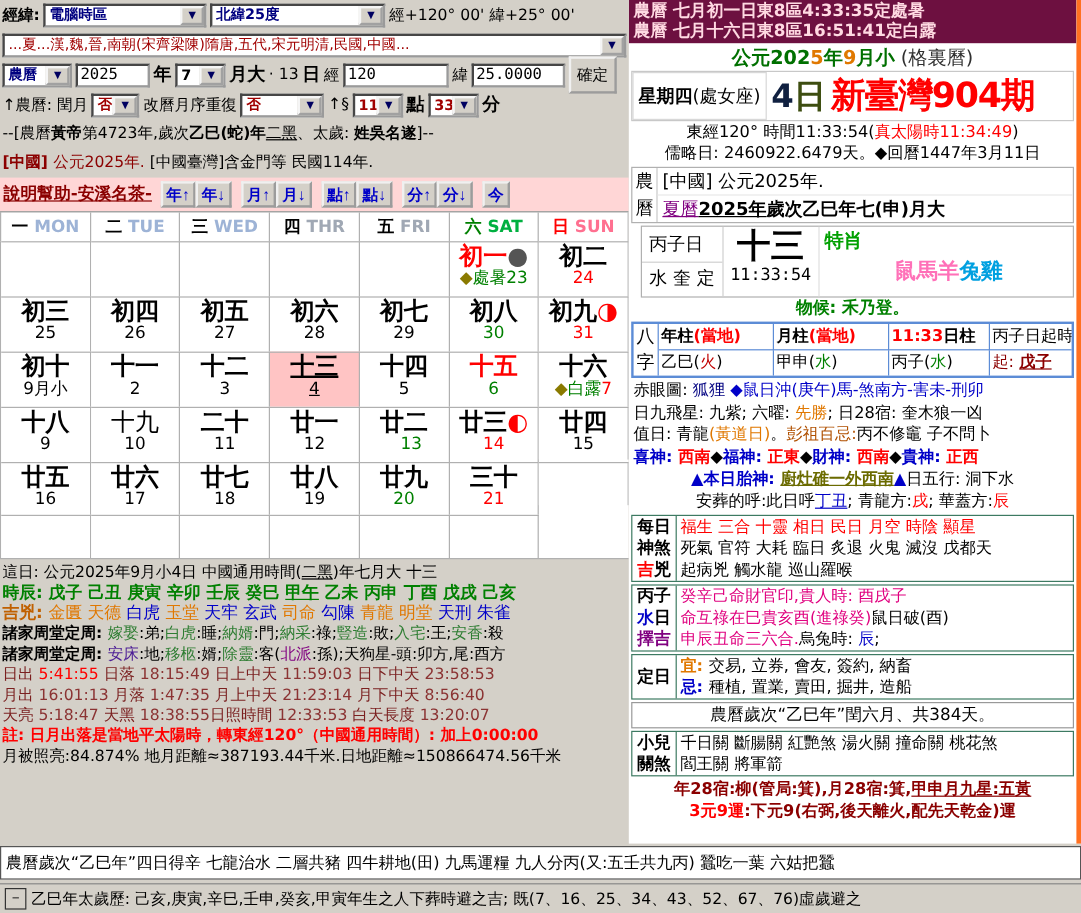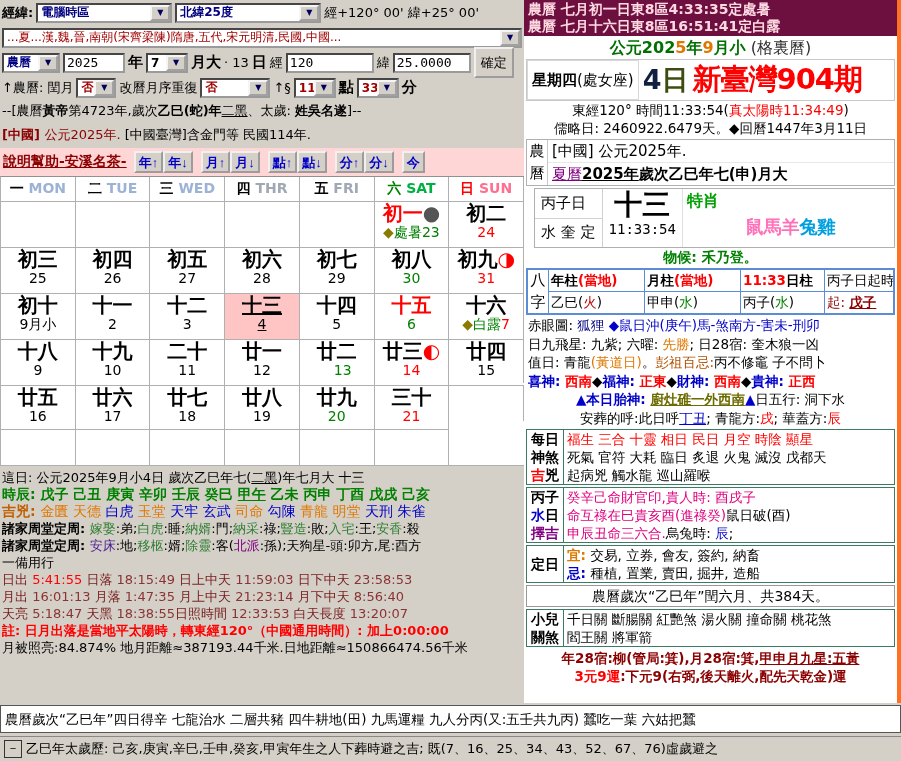--- a/index.html
+++ b/index.html
@@ -249,21 +249,21 @@
             </div>
             <div class="cal-cell" style="height: 46px;">
               <div class="cc-top"><span style="font-weight: bold;">十六</span></div>
               <div class="cc-bot"><span style="color: rgb(138, 122, 0);">◆</span><span style="color: rgb(0, 128, 0);">白露</span><span style="color: rgb(255, 0, 0);">7</span></div>
             </div>
             <div class="cal-cell" style="height: 46px;">
               <div class="cc-top"><span style="font-weight: bold;">十八</span></div>
               <div class="cc-bot"><span>9</span></div>
             </div>
             <div class="cal-cell" style="height: 46px;">
-              <div class="cc-top"><span style="font-weight: bold;">十九</span></div>
+              <div class="cc-top"><span style="font-weight: normal;">十九</span></div>
               <div class="cc-bot"><span>10</span></div>
             </div>
             <div class="cal-cell" style="height: 46px;">
               <div class="cc-top"><span style="font-weight: bold;">二十</span></div>
               <div class="cc-bot"><span>11</span></div>
             </div>
             <div class="cal-cell" style="height: 46px;">
               <div class="cc-top"><span style="font-weight: bold;">廿一</span></div>
               <div class="cc-bot"><span>12</span></div>
             </div>
@@ -306,26 +306,25 @@
             <div class="cal-cell" style="height: 36px;"></div>
             <div class="cal-cell" style="height: 36px;"></div>
             <div class="cal-cell" style="height: 36px;"></div>
             <div class="cal-cell" style="height: 36px;"></div>
             <div class="cal-cell" style="height: 36px;"></div>
             <div class="cal-cell" style="height: 36px;"></div>
             <div class="cal-cell" style="height: 36px;"></div>
           </div>
       </div>
 
-      <div class="tline" style="margin-top:3px"><span>這日: 公元2025年9月小4日  歲次乙巳年七(</span><span style="text-decoration: underline;">二黑</span><span>)年七月大 十三</span></div>
+      <div class="tline" style="margin-top:3px"><span>這日: 公元2025年9月小4日  中國通用時間(</span><span style="text-decoration: underline;">二黑</span><span>)年七月大 十三</span></div>
       <div class="tline big"><span style="color: rgb(0, 128, 0); font-weight: bold;">時辰:  </span><span style="color: rgb(0, 128, 0); font-weight: bold;">戊子 己丑 庚寅 辛卯 壬辰 癸巳 </span><span style="color: rgb(0, 128, 0); font-weight: bold; text-decoration: underline;">甲午</span><span style="color: rgb(0, 128, 0); font-weight: bold;"> 乙未 丙申 丁酉 戊戌 己亥</span></div>
       <div class="tline big"><span style="color: rgb(192, 96, 0); font-weight: bold;">吉兇:  </span><span style="color: rgb(224, 120, 0);">金匱 天德 </span><span style="color: rgb(0, 0, 200);">白虎 </span><span style="color: rgb(224, 120, 0);">玉堂 </span><span style="color: rgb(0, 0, 200);">天牢 玄武 </span><span style="color: rgb(224, 120, 0);">司命 </span><span style="color: rgb(0, 0, 200);">勾陳 </span><span style="color: rgb(224, 120, 0);">青龍 明堂 </span><span style="color: rgb(0, 0, 200);">天刑 朱雀</span></div>
       <div class="tline"><span style="font-weight: bold;">諸家周堂定周: </span><span style="color: rgb(46, 125, 50);">嫁娶</span><span>:弟;</span><span style="color: rgb(46, 125, 50);">白虎</span><span>:睡;</span><span style="color: rgb(46, 125, 50);">納婿</span><span>:門;</span><span style="color: rgb(46, 125, 50);">納采</span><span>:祿;</span><span style="color: rgb(46, 125, 50);">豎造</span><span>:敗;</span><span style="color: rgb(46, 125, 50);">入宅</span><span>:王;</span><span style="color: rgb(46, 125, 50);">安香</span><span>:殺</span></div>
       <div class="tline"><span style="font-weight: bold;">諸家周堂定周: </span><span style="color: #4c1d95;">安床</span><span>:地;</span><span style="color: rgb(46, 125, 50);">移柩</span><span>:婿;</span><span style="color: rgb(46, 125, 50);">除靈</span><span>:客(</span><span style="color: rgb(128, 0, 128);">北派</span><span>:孫);</span><span>天狗星-頭:卯方,尾:酉方</span></div>
-      <div class="tline"><span>一備用行</span></div>
       <div class="tline"><span style="color: rgb(123, 32, 32);">日出 </span><span style="color: rgb(255, 0, 0);">5:41:55</span><span style="color: rgb(123, 32, 32);"> 日落 </span><span style="color: rgb(139, 51, 51);">18:15:49</span><span style="color: rgb(123, 32, 32);"> 日上中天 </span><span style="color: rgb(139, 51, 51);">11:59:03</span><span style="color: rgb(123, 32, 32);"> 日下中天 </span><span style="color: rgb(139, 51, 51);">23:58:53</span></div>
       <div class="tline"><span style="color: rgb(123, 32, 32);">月出 </span><span style="color: rgb(139, 51, 51);">16:01:13</span><span style="color: rgb(123, 32, 32);"> 月落 </span><span style="color: rgb(139, 51, 51);">1:47:35</span><span style="color: rgb(123, 32, 32);"> 月上中天 </span><span style="color: rgb(139, 51, 51);">21:23:14</span><span style="color: rgb(123, 32, 32);"> 月下中天 </span><span style="color: rgb(139, 51, 51);">8:56:40</span></div>
       <div class="tline"><span style="color: rgb(123, 32, 32);">天亮 </span><span style="color: rgb(139, 51, 51);">5:18:47</span><span style="color: rgb(123, 32, 32);"> 天黑 </span><span style="color: rgb(139, 51, 51);">18:38:55</span><span style="color: rgb(123, 32, 32);">日照時間 </span><span style="color: rgb(139, 51, 51);">12:33:53</span><span style="color: rgb(123, 32, 32);"> 白天長度 </span><span style="color: rgb(139, 51, 51);">13:20:07</span></div>
       <div class="tline"><span style="color: rgb(255, 0, 0); font-weight: bold;">註: 日月出落是當地平太陽時，轉東經120°（中國通用時間）: 加上0:00:00</span></div>
       <div class="tline"><span>月被照亮:84.874% 地月距離≈387193.44千米.日地距離≈150866474.56千米</span></div>
     </div>
 
     <div class="right">
       <div class="banner">
         <div>農曆 七月初一日東8區4:33:35定處暑</div>

